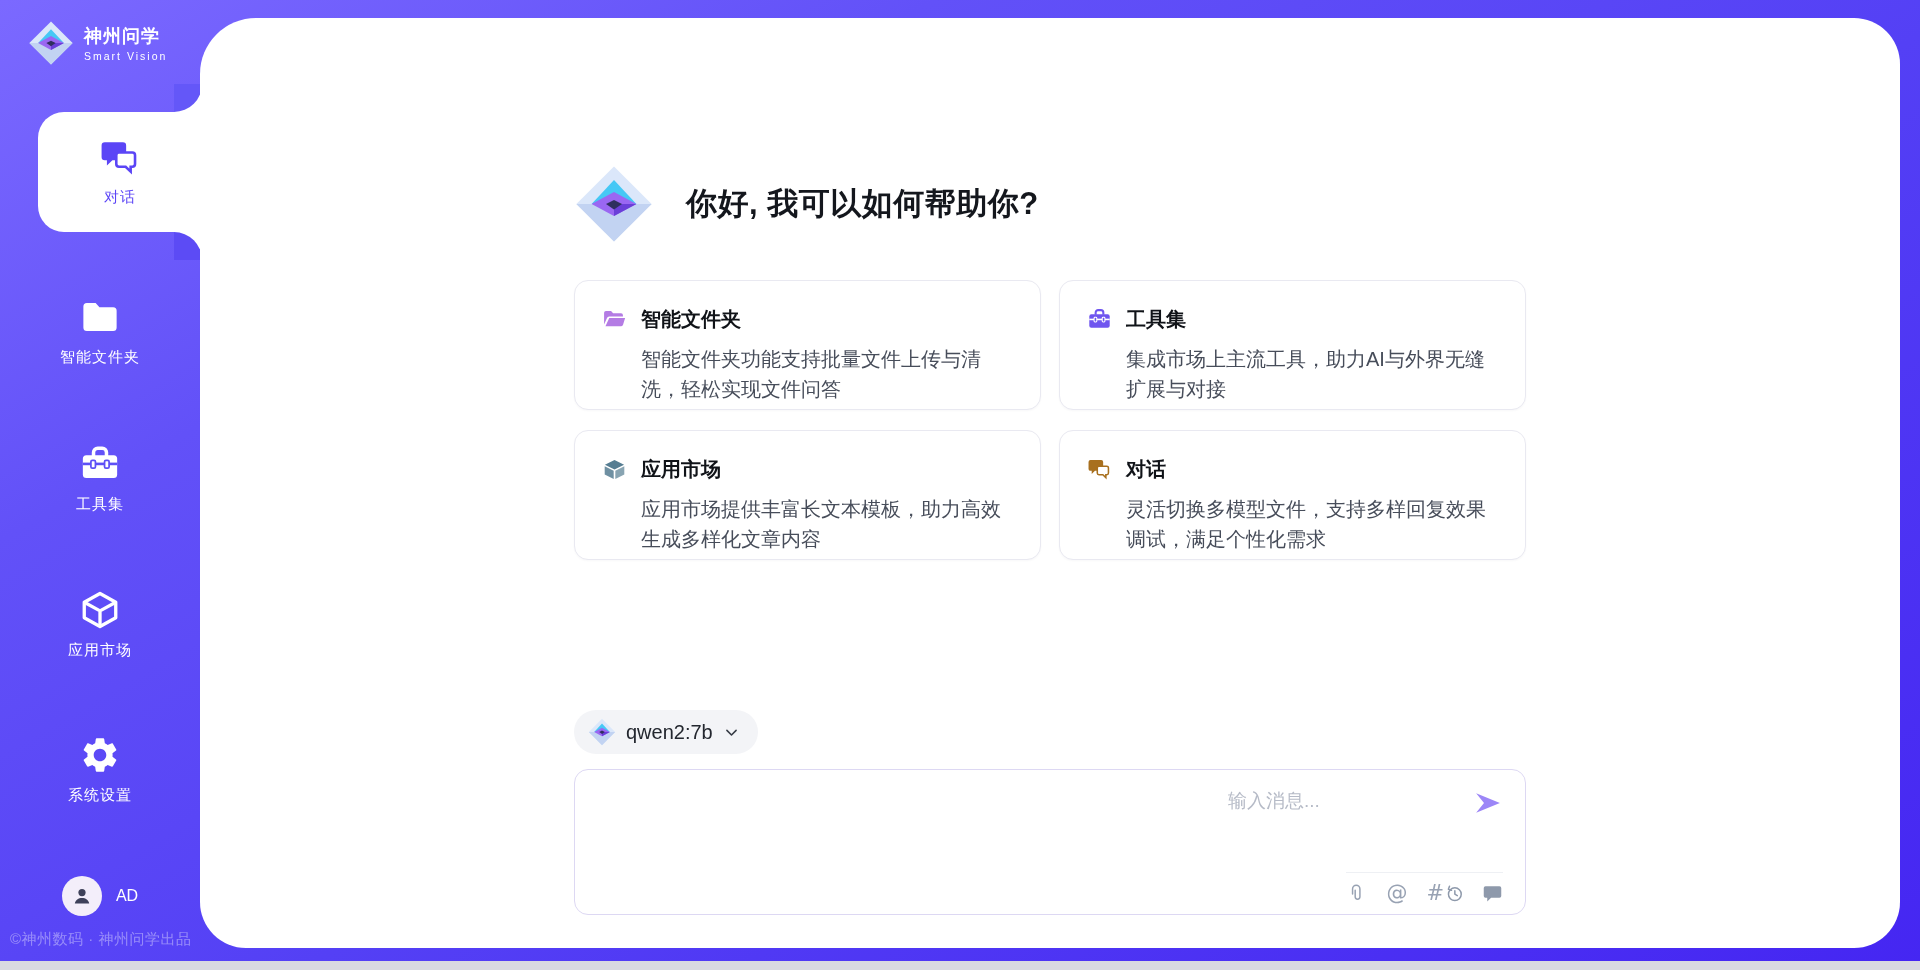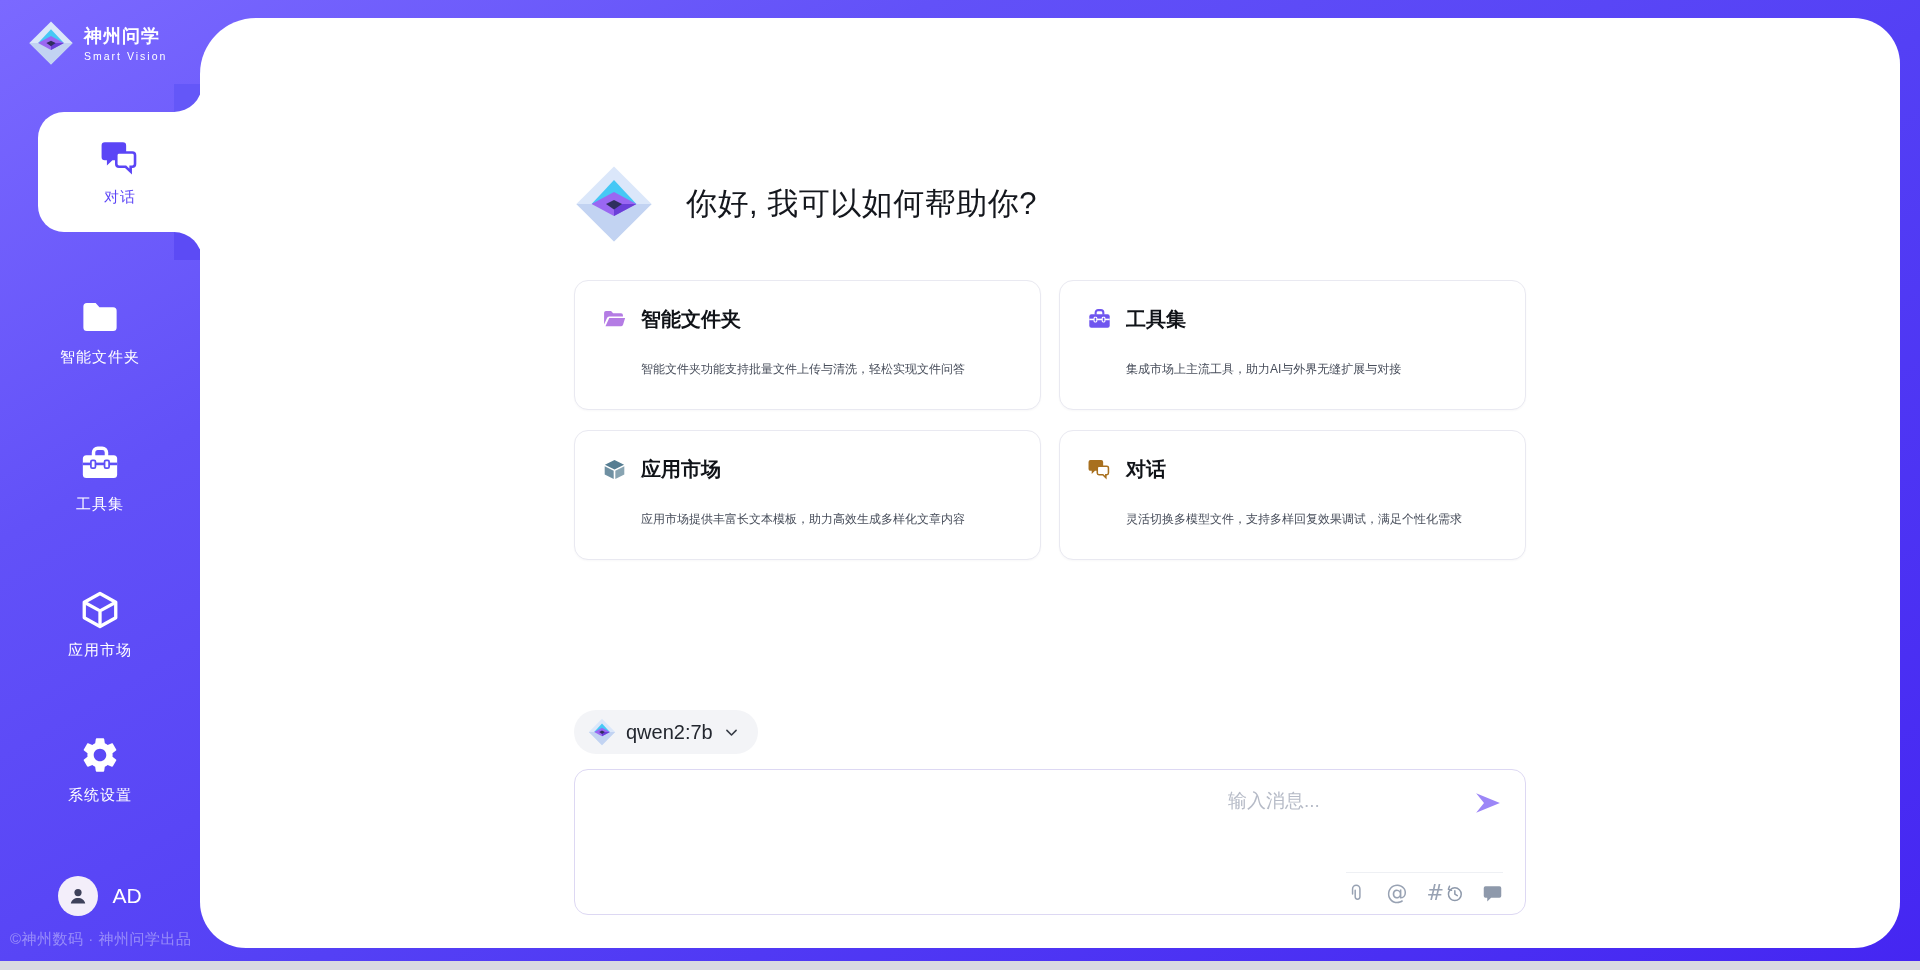--- a/index.html
+++ b/index.html
@@ -34,42 +34,42 @@
     align-items:center; gap:10px; cursor:pointer; }
   .nav-ic { width:42px; height:42px; color:currentColor; --bub-bg:#5e50f6; }
   .nav-label { font-size:15px; letter-spacing:1px; }
   .ni-1 { top:296px; } .ni-2 { top:443px; } .ni-3 { top:589px; } .ni-4 { top:734px; }
 
   .user-row { position:absolute; left:0; top:876px; width:200px; display:flex;
     align-items:center; justify-content:center; gap:14px; }
   .avatar { width:40px; height:40px; border-radius:50%; background:#f3eefa;
     display:flex; align-items:center; justify-content:center; }
   .avatar svg { width:24px; height:24px; color:#3e415a; }
-  .user-name { font-size:21px; }
+  .user-name { font-size:16px; }
   .side-footer { position:absolute; left:10px; top:930px; width:190px; font-size:15px;
     color:rgba(255,255,255,.38); letter-spacing:.5px; }
 
   
   .panel { position:absolute; left:200px; top:18px; right:20px; bottom:22px;
     background:#fff; border-radius:56px 46px 46px 46px; color:#15181e; }
   .content { width:952px; margin:0 auto; height:100%; display:flex; flex-direction:column; }
 
   .greeting { margin-top:146px; display:flex; align-items:center; gap:32px; }
   .greet-logo { width:80px; height:80px; }
-  .greet-text { font-size:31px; font-weight:normal; color:#14171d; letter-spacing:.5px; }
+  .greet-text { font-size:31px; font-weight:bold; color:#14171d; letter-spacing:.5px; }
 
   .cards { margin-top:36px; display:grid; grid-template-columns:467px 467px; gap:20px 18px; }
   .card { height:130px; background:#fff; border:1px solid #e9e9f1; border-radius:14px;
     padding:25px 27px; cursor:pointer; box-shadow:0 1px 2px rgba(20,20,60,.03); }
   .card-head { display:flex; align-items:center; gap:14px; }
   .card-ic { width:25px; height:25px; flex:0 0 auto; }
   .ci-folder { color:#b47ce4; } .ci-toolbox { color:#6f55ef; --bub-bg:#fff; }
   .ci-market { color:#567d92; } .ci-chat { color:#a8701f; --bub-bg:#fff; }
   .card-title { font-size:20px; font-weight:bold; color:#101318; }
-  .card-desc { margin:27px 0 0 39px; font-size:12px; color:#474d5a; line-height:1.5; }
+  .card-desc { margin:11px 0 0 39px; font-size:20px; color:#474d5a; line-height:1.5; }
 
   .bottom-group { margin-top:auto; }
   .model-pill { display:inline-flex; align-items:center; gap:10px; padding:8px 18px 8px 14px;
     background:#f3f4f7; border-radius:22px; cursor:pointer; margin-bottom:15px;text-align:center; }
   .model-pill .pill-logo { width:28px; height:28px; }
   .model-name { font-size:20px; color:#23272f; }
   .model-pill .chev { width:17px; height:17px; color:#363b45; }
 
   .composer { width:952px; height:146px; border:1px solid #ddd8f3; border-radius:14px;
     margin-bottom:33px; padding:16px 22px 10px; display:flex; flex-direction:column;align-items:flex-end; }

